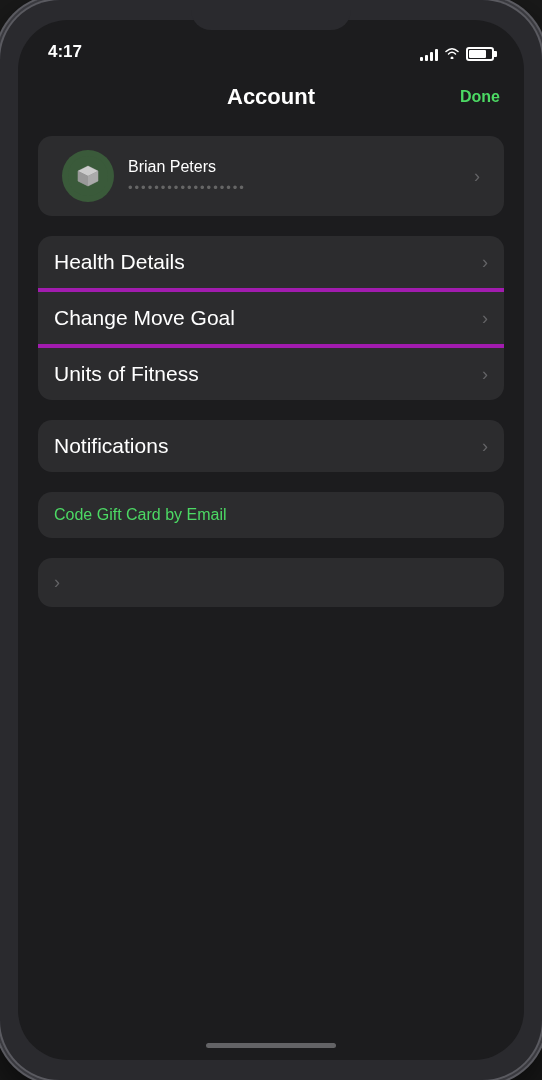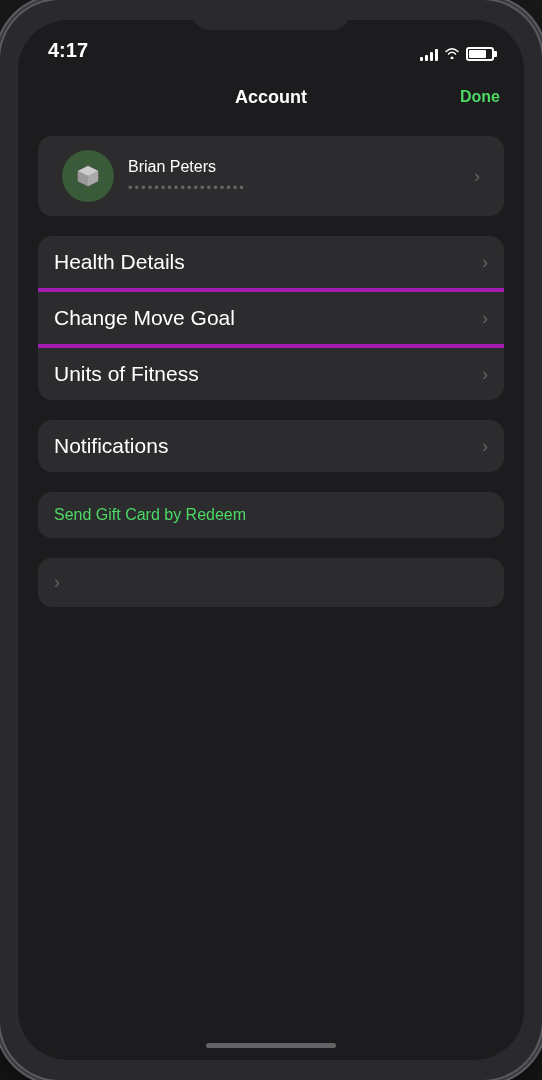--- a/index.html
+++ b/index.html
@@ -82,21 +82,21 @@
       display: flex;
       align-items: flex-end;
       justify-content: space-between;
       padding: 0 30px 8px;
       position: relative;
       z-index: 5;
     }
 
     .status-time {
       color: #ffffff;
-      font-size: 20px;
+      font-size: 17px;
       font-weight: 600;
     }
 
     .status-icons {
       display: flex;
       align-items: center;
       gap: 6px;
     }
 
     .signal-bars {
@@ -152,21 +152,21 @@
       height: 54px;
       display: flex;
       align-items: center;
       justify-content: center;
       padding: 0 20px;
       position: relative;
     }
 
     .nav-title {
       color: #ffffff;
-      font-size: 18px;
+      font-size: 22px;
       font-weight: 700;
     }
 
     .nav-done {
       position: absolute;
       right: 24px;
       color: #4cd964;
       font-size: 16px;
       font-weight: 700;
       cursor: pointer;
@@ -352,21 +352,21 @@
 
       <div class="card-group">
         <div class="menu-row" style="border-top:none">
           <span class="menu-label">Notifications</span>
           <span class="chevron">›</span>
         </div>
       </div>
 
       <div class="card-group">
         <div class="menu-row">
-          <span class="menu-label-green">Send Gift Card by Redeem</span>
+          <span class="menu-label-green">Code Gift Card by Email</span>
         </div>
       </div>
 
       <div class="card-group">
         <div class="menu-row" style="border-top:none">
           <span class="chevron">›</span>
         </div>
       </div>
 
     </div>

